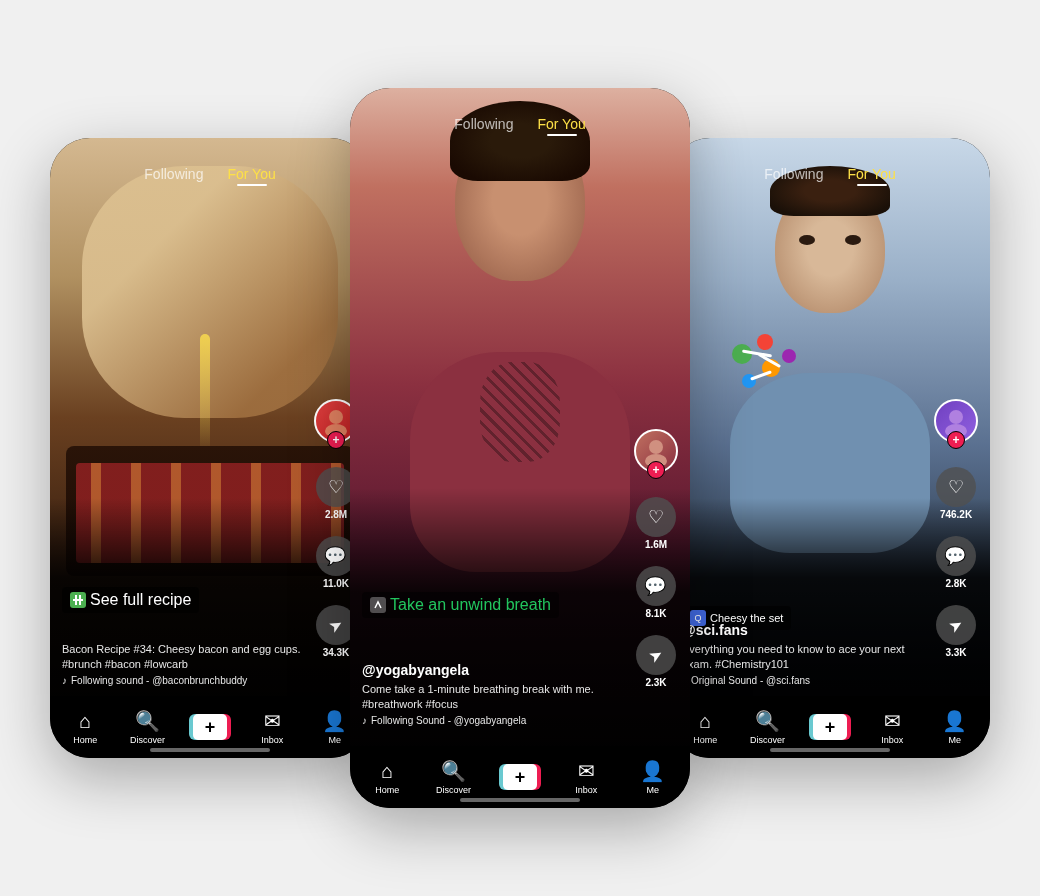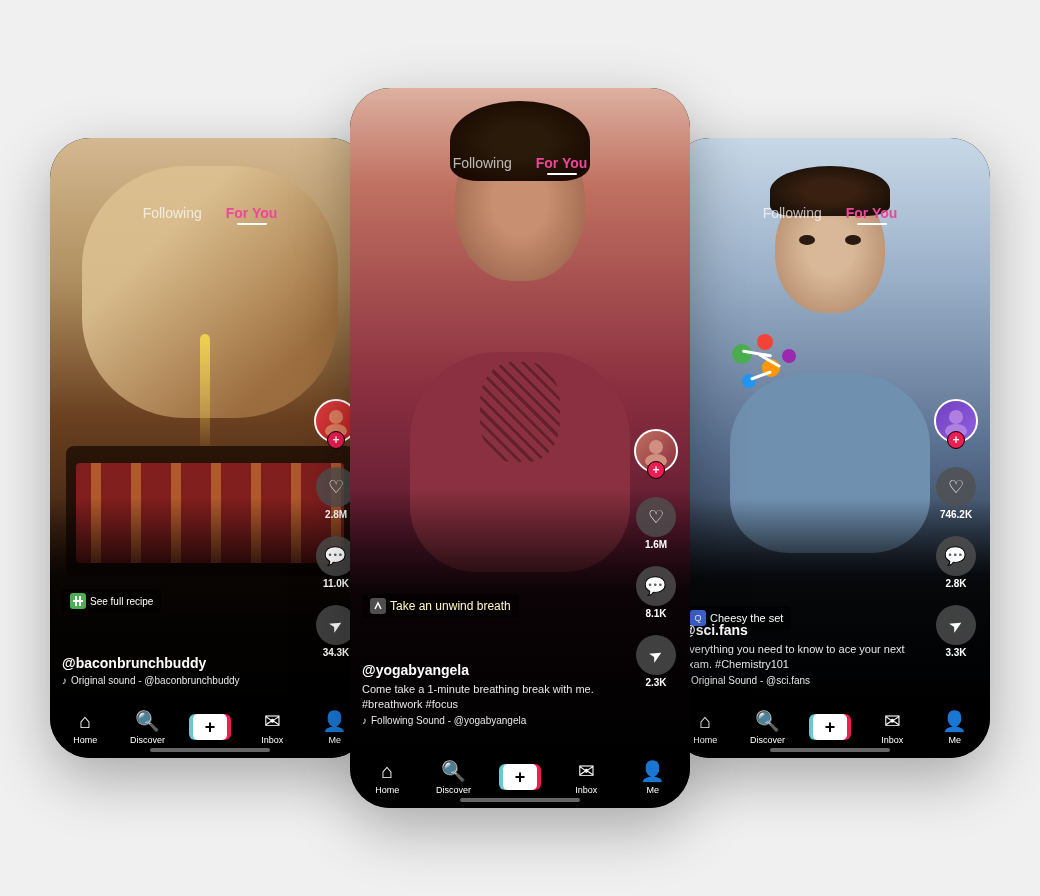--- a/index.html
+++ b/index.html
@@ -113,31 +113,30 @@
     
     .top-nav {
       position: absolute;
       top: 28px;
       left: 0; right: 0;
       display: flex;
       align-items: flex-start;
       justify-content: center;
       gap: 24px;
       z-index: 10;
-      margin-top: 39px;
     }
     .top-nav-item {
       font-size: 14px;
       color: rgba(255,255,255,0.7);
       cursor: pointer;
       font-weight: 500;
     }
     .top-nav-item.active {
-      color: #ec4899;
-      font-weight: 700;
+      color: #fde047;
+      font-weight: 400;
     }
     .top-nav-underline {
       position: absolute;
       bottom: -4px;
       left: 50%;
       transform: translateX(-50%);
       width: 30px;
       height: 2px;
       background: #fff;
       border-radius: 1px;
@@ -255,21 +254,21 @@
       width: 16px;
       height: 16px;
       background: #4CAF50;
       border-radius: 3px;
       display: flex;
       align-items: center;
       justify-content: center;
       font-size: 10px;
     }
     .recipe-badge-text {
-      font-size: 10px;
+      font-size: 16px;
       color: #fff;
       font-weight: 500;
     }
     
     .study-badge {
       position: absolute;
       bottom: 128px;
       left: 12px;
       background: rgba(0,0,0,0.6);
       border-radius: 4px;
@@ -488,24 +487,24 @@
       </div>
       <div class="action-item action-share">
         <div class="share-circle">
           <span style="font-size:16px;color:#fff;transform:rotate(-30deg);display:block;">➤</span>
         </div>
         <span class="action-count">34.3K</span>
       </div>
     </div>
 
     <div class="bottom-info">
-      <div class="username">@baconbrunchbuddy</div>
+      <div class="description">Bacon Recipe #34: Cheesy bacon and egg cups. #brunch #bacon #lowcarb</div>
       <div class="sound-row">
         <span class="sound-icon">♪</span>
-        <span>Original sound - @baconbrunchbuddy</span>
+        <span>Following sound - @baconbrunchbuddy</span>
       </div>
     </div>
 
     <div class="nav-bar">
       <div class="nav-item">
         <span class="nav-icon">⌂</span>
         <span class="nav-label">Home</span>
       </div>
       <div class="nav-item">
         <span class="nav-icon">🔍</span>
@@ -553,21 +552,21 @@
     </div>
 
     <div class="bottom-dark" style="height:260px;"></div>
 
     <div class="breath-badge" style="bottom:190px;">
       <div style="width:16px;height:16px;background:rgba(255,255,255,0.3);border-radius:3px;display:flex;align-items:center;justify-content:center;">
         <svg width="10" height="10" viewBox="0 0 10 10">
             <path d="M2 8 L5 2 L8 8" stroke="#fff" stroke-width="1.5" fill="none"></path>
           </svg>
       </div>
-      <span style="font-size:12px;color:#fef9c3;font-weight:500;">Take an unwind breath</span>
+      <span style="font-size:16px;color:#22c55e;font-weight:500;">Take an unwind breath</span>
     </div>
 
     <div class="side-actions" style="bottom:120px;">
       <div class="action-item">
         <div class="avatar-container">
           <div class="avatar-circle" style="background:linear-gradient(135deg,#c07060 0%,#8b3040 100%);">
             <svg width="28" height="28" viewBox="0 0 28 28">
                 <circle cx="14" cy="10" r="7" fill="#d09080"></circle>
                 <ellipse cx="14" cy="24" rx="11" ry="7" fill="#d09080"></ellipse>
               </svg>

